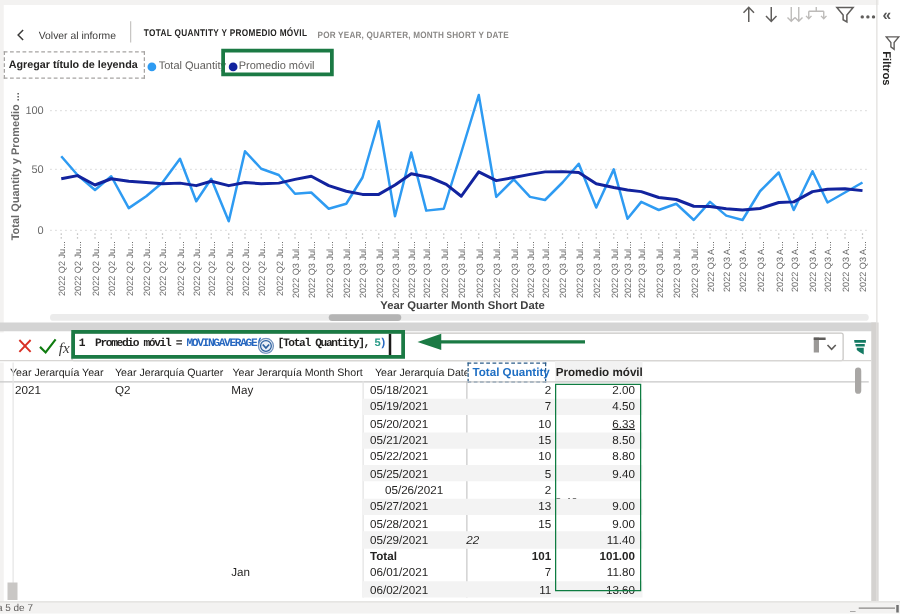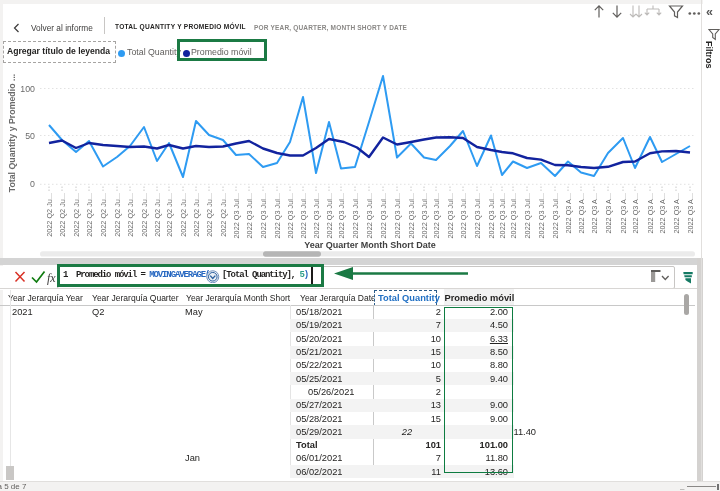--- a/index.html
+++ b/index.html
@@ -267,22 +267,22 @@
         <div style="position:absolute;left:444px;top:1.5px;width:64px;text-align:right;">9.00</div>
       </div>
 <div style="position:absolute;left:0;top:412.0px;width:695px;height:13.3px">
         <div style="position:absolute;left:296px;top:1.5px;">05/28/2021</div>
         <div style="position:absolute;left:373px;top:1.5px;width:68px;text-align:right;">15</div>
         <div style="position:absolute;left:444px;top:1.5px;width:64px;text-align:right;">9.00</div>
       </div>
 <div style="position:absolute;left:0;top:425.3px;width:695px;height:13.3px">
         <div style="position:absolute;left:290px;top:0;width:223.5px;height:13.3px;background:#f3f3f3"></div>
         <div style="position:absolute;left:296px;top:1.5px;">05/29/2021</div>
-        <div style="position:absolute;left:373px;top:1.5px;width:68px;text-align:center;font-style:italic;">22</div>
-        <div style="position:absolute;left:444px;top:1.5px;width:64px;text-align:right;margin-left:28px;">11.40</div>
+        <div style="position:absolute;left:373px;top:1.5px;width:68px;text-align:left;font-style:italic;">22</div>
+        <div style="position:absolute;left:444px;top:1.5px;width:64px;text-align:right;">11.40</div>
       </div>
 <div style="position:absolute;left:0;top:438.6px;width:695px;height:13.3px">
         <div style="position:absolute;left:296px;top:1.5px;font-weight:bold;">Total</div>
         <div style="position:absolute;left:373px;top:1.5px;width:68px;text-align:right;font-weight:bold;">101</div>
         <div style="position:absolute;left:444px;top:1.5px;width:64px;text-align:right;font-weight:bold;">101.00</div>
       </div>
 <div style="position:absolute;left:0;top:451.9px;width:695px;height:13.3px">
         <div style="position:absolute;left:185px;top:1.5px">Jan</div>
         <div style="position:absolute;left:296px;top:1.5px;">06/01/2021</div>
         <div style="position:absolute;left:373px;top:1.5px;width:68px;text-align:right;">7</div>

